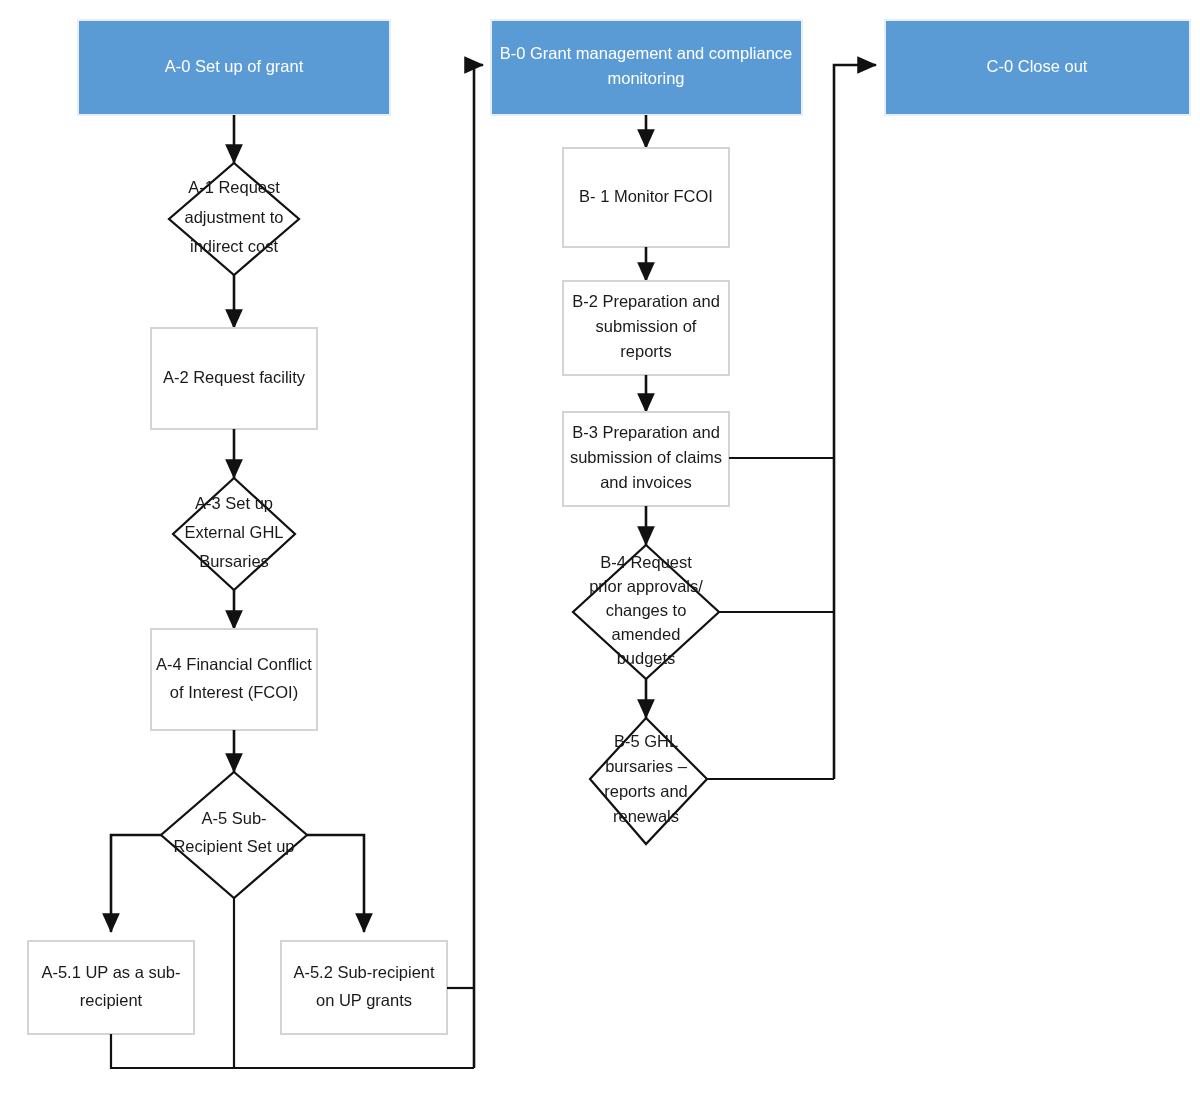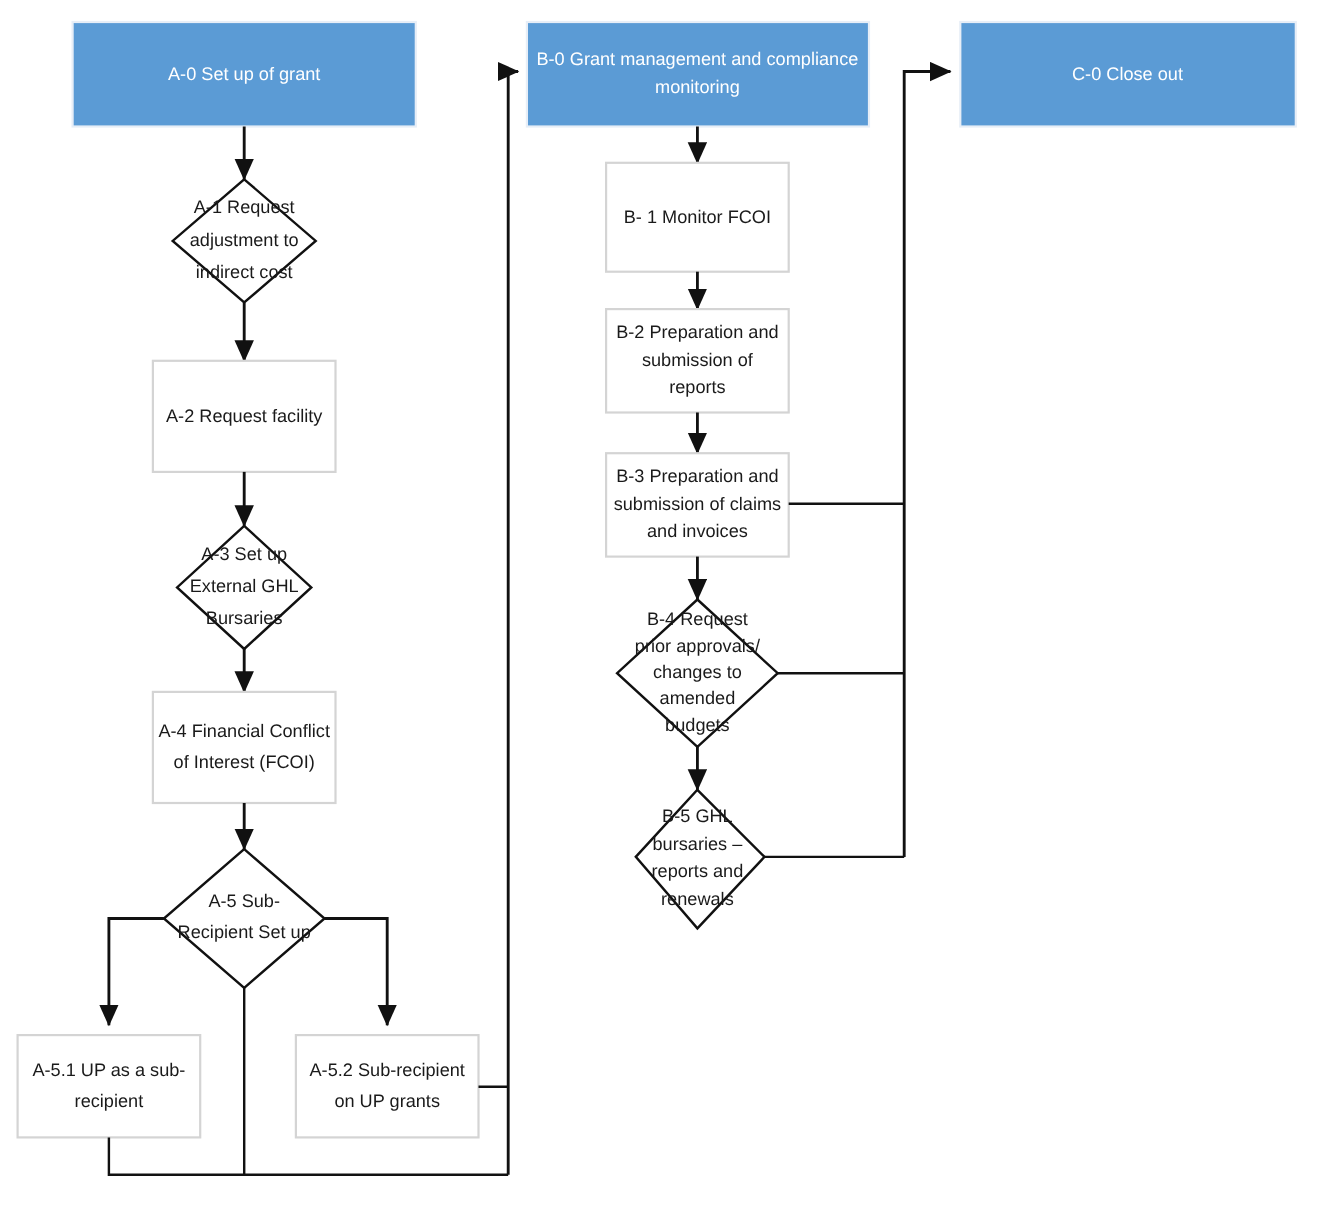--- a/index.html
+++ b/index.html
@@ -11,20 +11,21 @@
     width: 1200px;
     height: 1102px;
     font-family: "Liberation Sans", sans-serif;
     overflow: hidden;
   }
   #flowchart-root {
     position: relative;
     width: 1060px;
     height: 1102px;
     background: #ffffff;
+    margin-left: 12px;
   }
   svg.canvas {
     position: absolute;
     inset: 0;
     width: 1200px;
     height: 1102px;
     display: block;
   }
   .node-label {
     font-family: "Liberation Sans", sans-serif;

